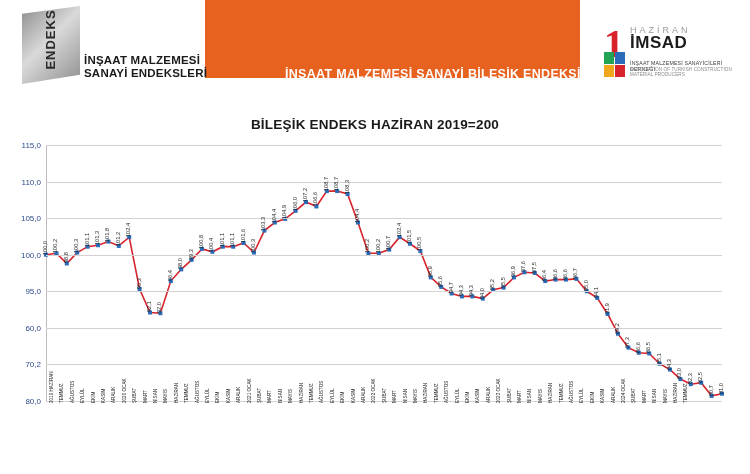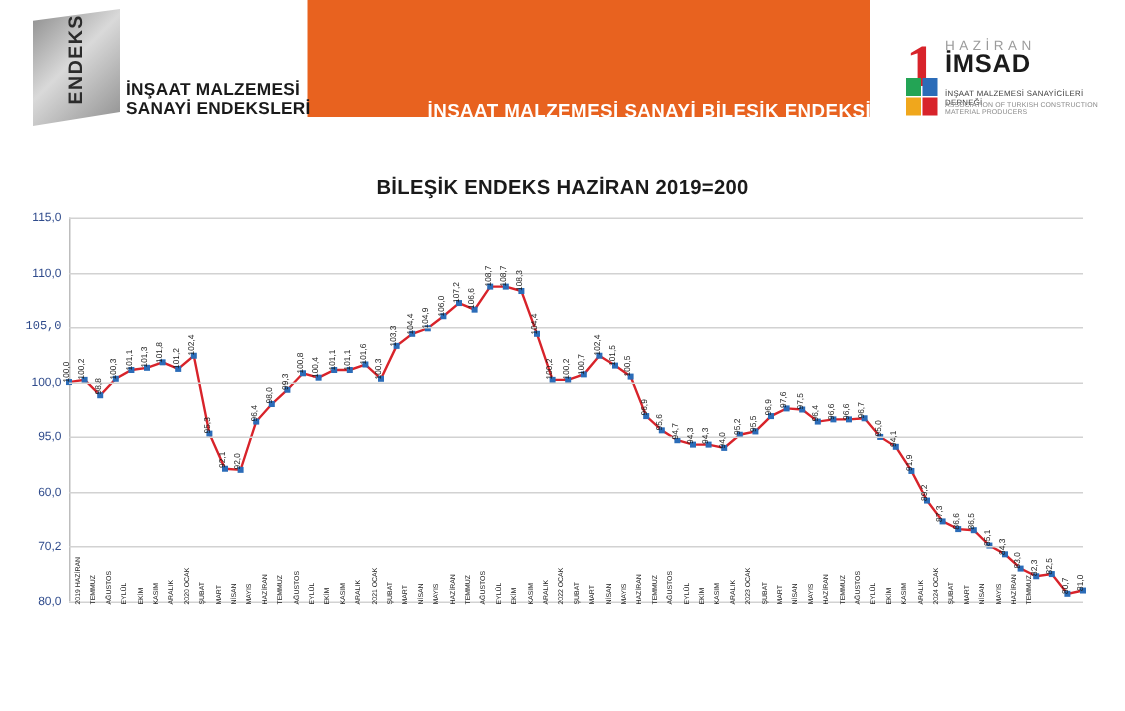--- a/index.html
+++ b/index.html
@@ -175,21 +175,21 @@
         <div class="ytick" style="top: 256px;">80,0</div>
         <div class="grid-line" style="top: 219.429px;"></div>
         <div class="ytick" style="top: 219.429px;">70,2</div>
         <div class="grid-line" style="top: 182.857px;"></div>
         <div class="ytick" style="top: 182.857px;">60,0</div>
         <div class="grid-line" style="top: 146.286px;"></div>
         <div class="ytick" style="top: 146.286px;">95,0</div>
         <div class="grid-line" style="top: 109.714px;"></div>
         <div class="ytick" style="top: 109.714px;">100,0</div>
         <div class="grid-line" style="top: 73.1429px;"></div>
-        <div class="ytick" style="top: 73.1429px; font-family: Liberation Mono, monospace;">105,0</div>
+        <div class="ytick" style="top: 73.1429px;">105,0</div>
         <div class="grid-line" style="top: 36.5714px;"></div>
         <div class="ytick" style="top: 36.5714px; margin-left: 39px;">110,0</div>
         <div class="grid-line" style="top: 0px;"></div>
         <div class="ytick" style="top: 0px; margin-left: 24px;">115,0</div>
         <div class="dlabel" style="left: 2px; top: 103.714px;">100,0</div>
         <div class="dlabel" style="left: 12.4px; top: 102.251px;">100,2</div>
         <div class="dlabel" style="left: 22.8px; top: 112.491px;">98,8</div>
         <div class="dlabel" style="left: 33.2px; top: 101.52px;">100,3</div>
         <div class="dlabel" style="left: 43.6px; top: 95.6686px;">101,1</div>
         <div class="dlabel" style="left: 54px; top: 94.2057px;">101,3</div>

